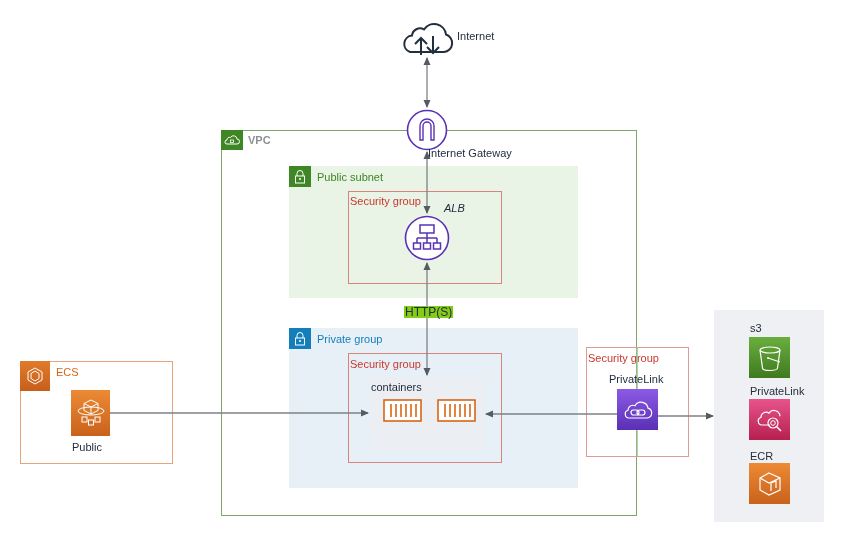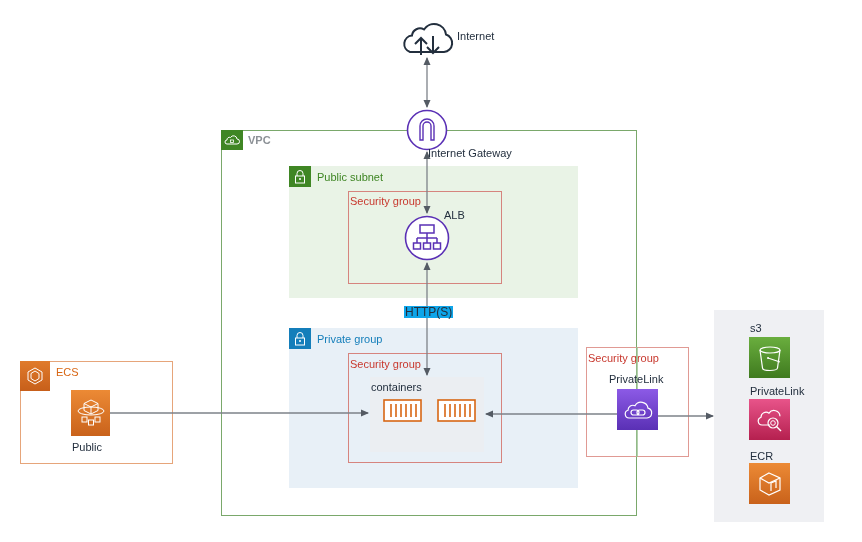--- a/index.html
+++ b/index.html
@@ -117,23 +117,23 @@
     <line x1="23" y1="18" x2="23" y2="23" stroke="#5a30b5" stroke-width="1.5"></line>
     <line x1="13" y1="23" x2="33" y2="23" stroke="#5a30b5" stroke-width="1.5"></line>
     <line x1="13" y1="23" x2="13" y2="28" stroke="#5a30b5" stroke-width="1.5"></line>
     <line x1="23" y1="23" x2="23" y2="28" stroke="#5a30b5" stroke-width="1.5"></line>
     <line x1="33" y1="23" x2="33" y2="28" stroke="#5a30b5" stroke-width="1.5"></line>
     <rect x="9.5" y="28" width="7" height="6" fill="none" stroke="#5a30b5" stroke-width="1.5"></rect>
     <rect x="19.5" y="28" width="7" height="6" fill="none" stroke="#5a30b5" stroke-width="1.5"></rect>
     <rect x="29.5" y="28" width="7" height="6" fill="none" stroke="#5a30b5" stroke-width="1.5"></rect>
   </svg>
 </div>
-<span class="lbl" style="left:444px;top:210px;">ALB</span>
-
-<span class="lbl" style="left:404px;top:306px;font-size:12px;background:#0ea5e9;padding:0 1px;">HTTP(S)</span>
+<span class="lbl" style="left:444px;top:203px;font-style:italic;">ALB</span>
+
+<span class="lbl" style="left:404px;top:306px;font-size:12px;background:#84cc16;padding:0 1px;">HTTP(S)</span>
 
 <div class="abs" style="left:383px;top:399px;width:39px;height:23px;">
   <svg width="39" height="23" viewBox="0 0 39 23">
     <rect x="1" y="1" width="37" height="21" fill="#ffffff" stroke="#d86613" stroke-width="1.6"></rect>
     <g stroke="#d86613" stroke-width="1.6">
       <line x1="8" y1="5" x2="8" y2="18"></line>
         <line x1="13" y1="5" x2="13" y2="18"></line>
         <line x1="18" y1="5" x2="18" y2="18"></line>
       <line x1="23" y1="5" x2="23" y2="18"></line>
         <line x1="28" y1="5" x2="28" y2="18"></line>

